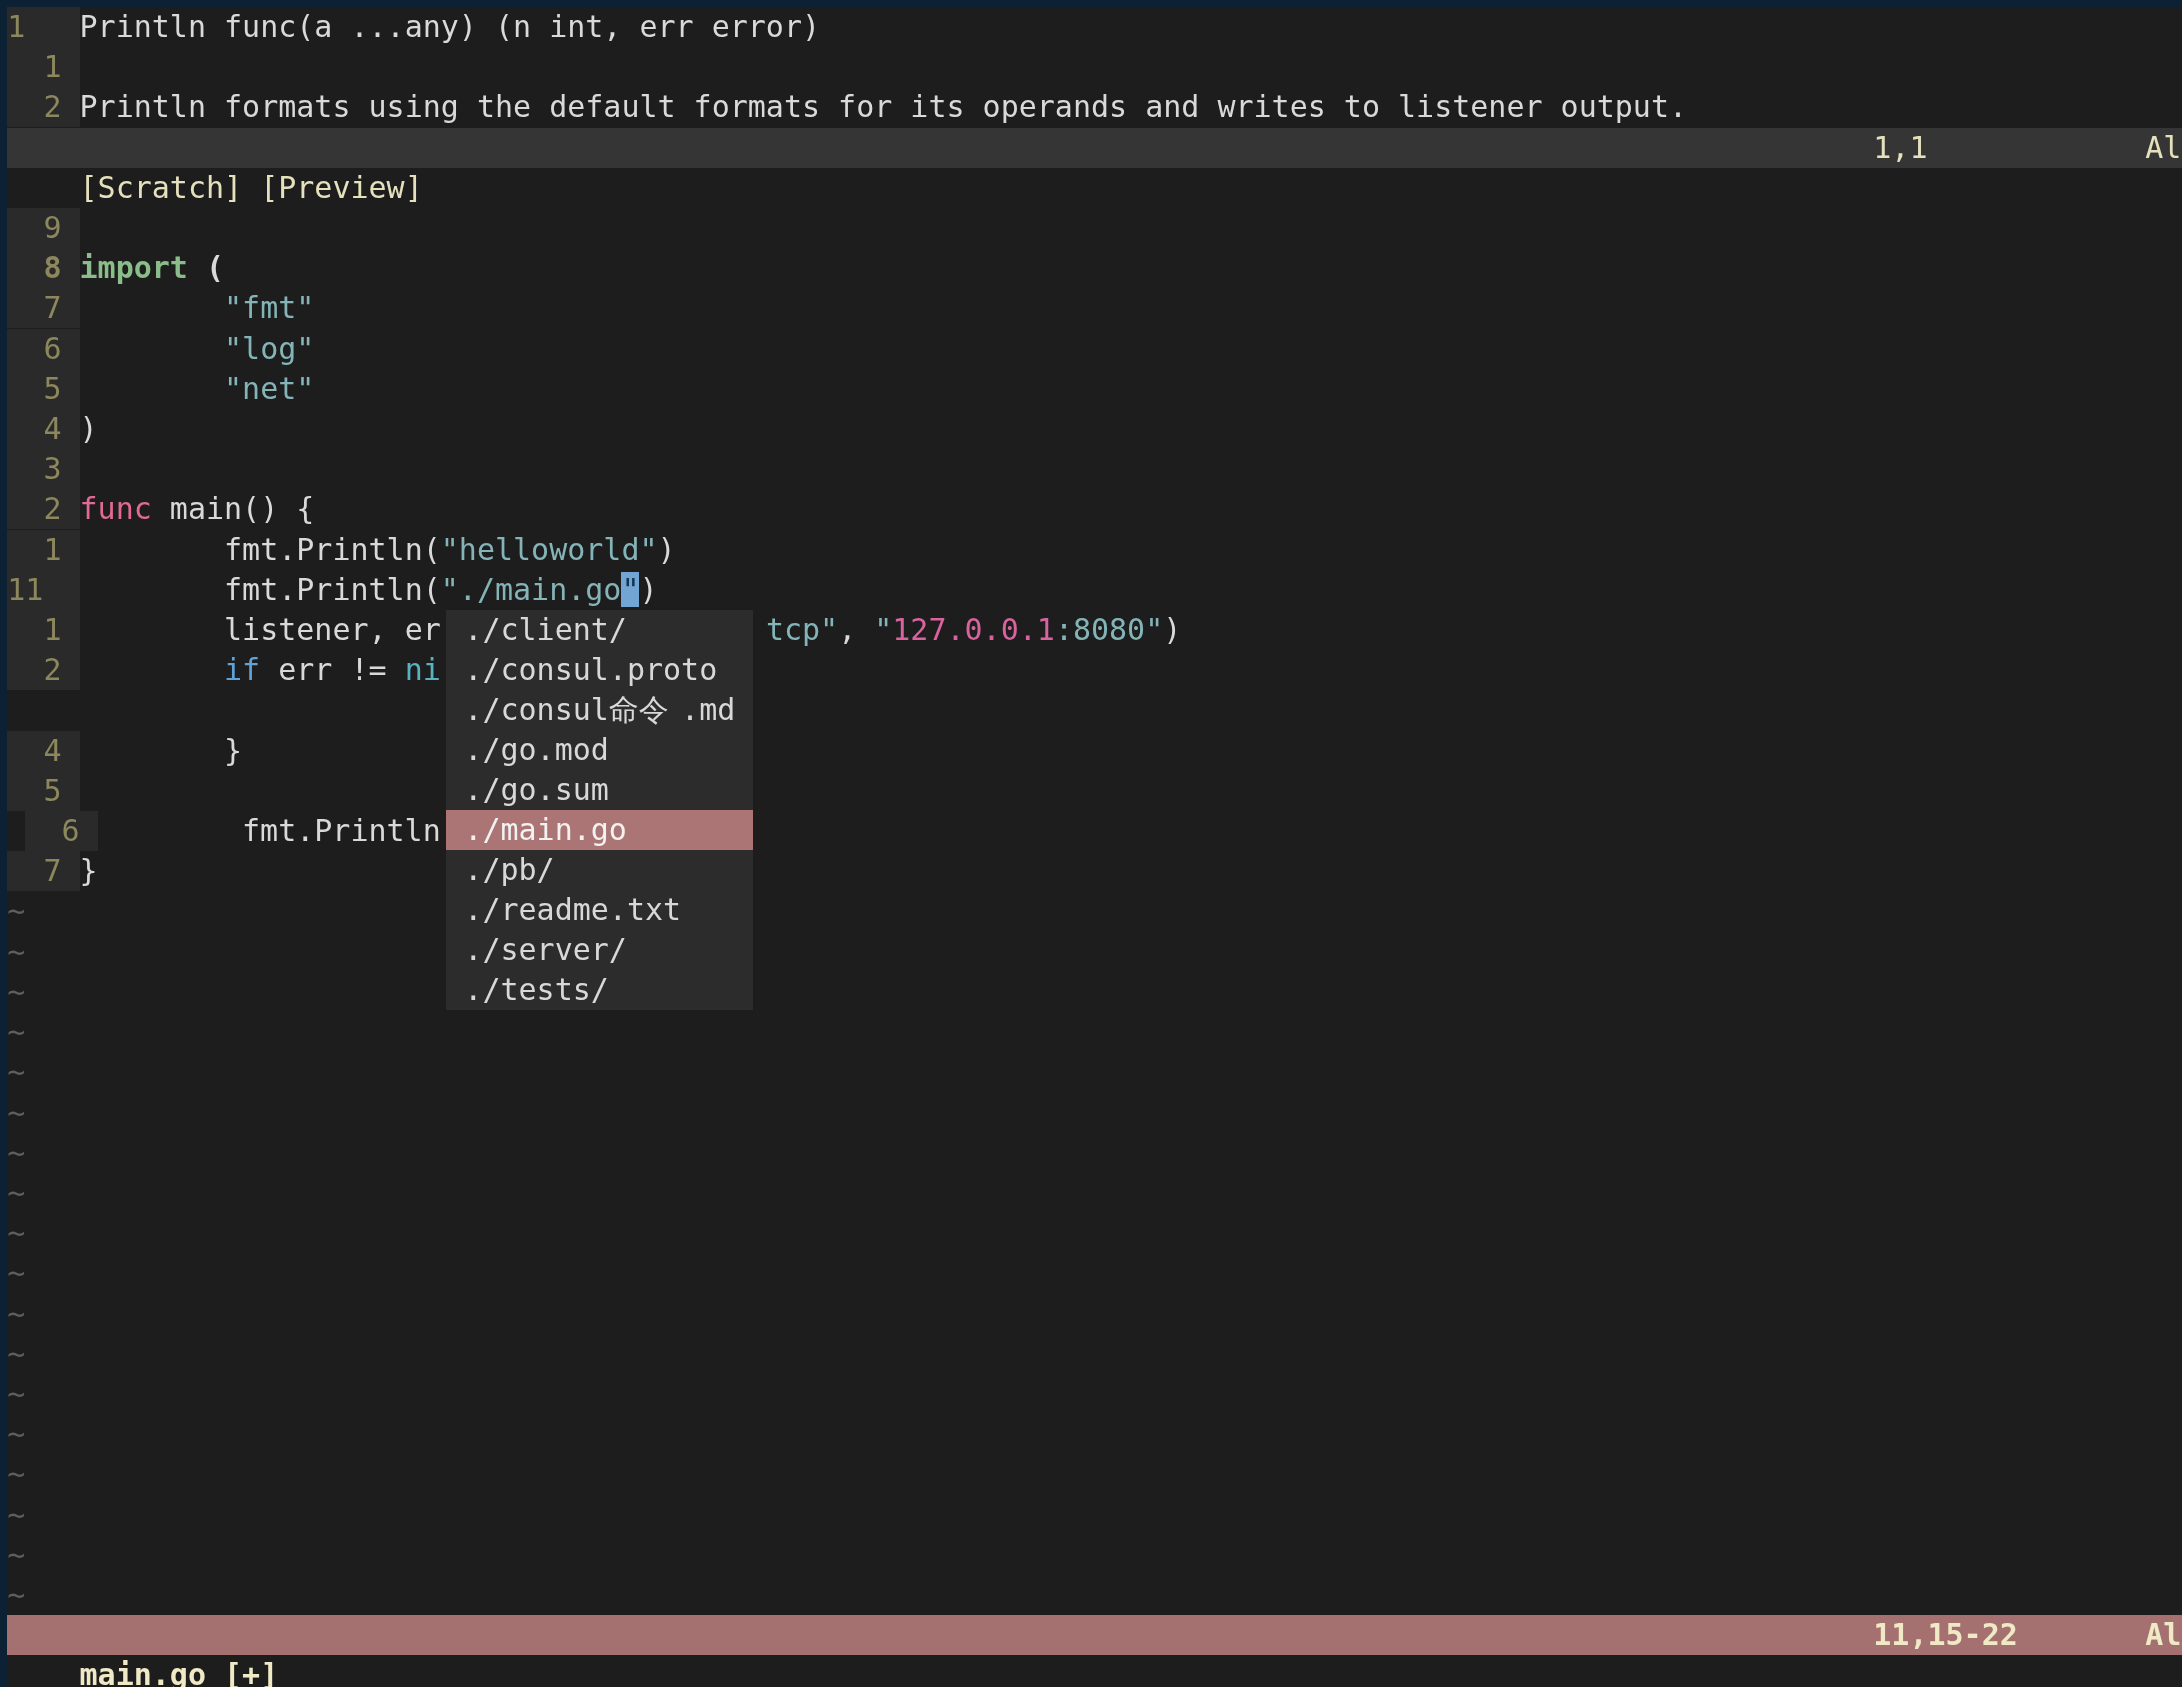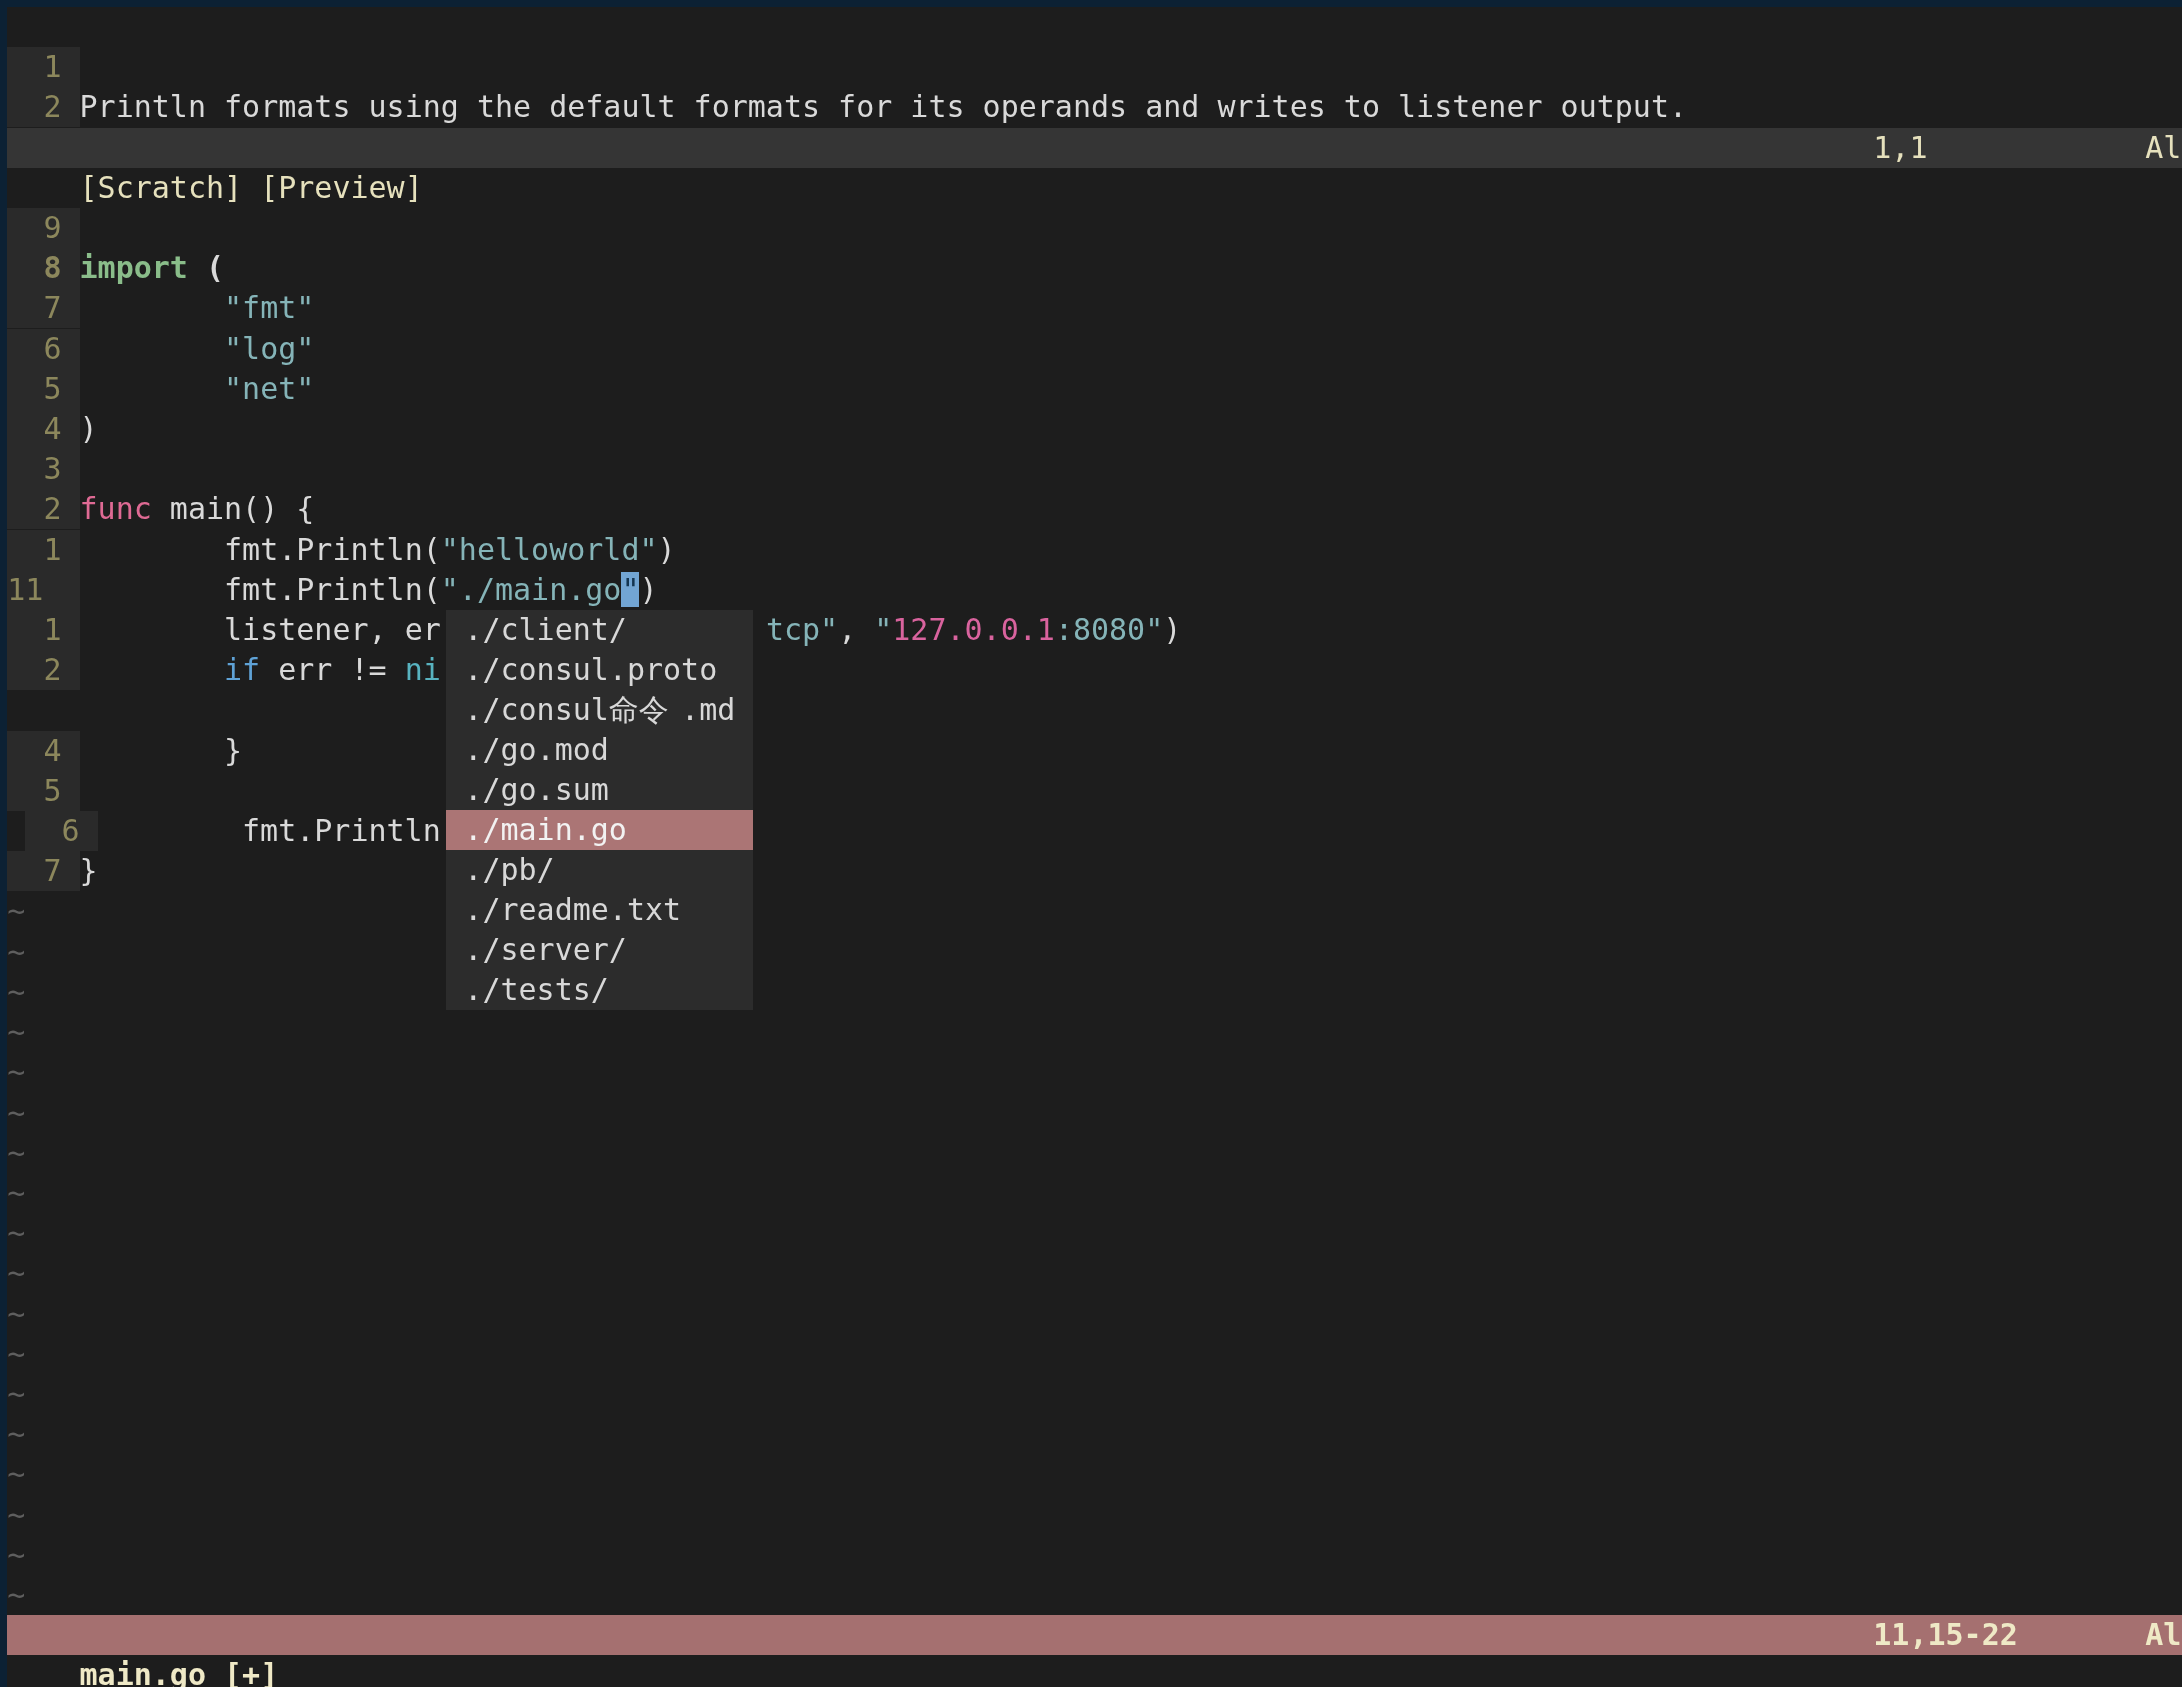--- a/index.html
+++ b/index.html
@@ -67,20 +67,21 @@
       <div class="pitem"> ./consul<span class="cjk" style="width: 4ch;">命令</span>.md</div>
       <div class="pitem"> ./go.mod</div>
       <div class="pitem"> ./go.sum</div>
       <div class="pitem sel"> ./main.go</div>
       <div class="pitem"> ./pb/</div>
       <div class="pitem"> ./readme.txt</div>
       <div class="pitem"> ./server/</div>
       <div class="pitem"> ./tests/</div>
     </div>
 
+<div class="row" style="top: 0px;"><span class="gut">1   </span><span class="w">Println func(a ...any) (n int, err error)</span></div>
     <div class="row" style="top: 40px;"><span class="gut">  1 </span></div>
     <div class="row" style="top: 80px;"><span class="gut">  2 </span><span class="w">Println formats using the default formats for its operands and writes to listener output.</span></div>
     <div class="row" style="top: 201px;"><span class="gut">  9 </span></div>
     <div class="row" style="top: 241px; font-weight: bold;"><span class="gut">  8 </span><span class="g">import</span><span class="w"> (</span></div>
     <div class="row" style="top: 281px;"><span class="gut">  7 </span><span class="t">        "fmt"</span></div>
     <div class="row" style="top: 322px;"><span class="gut">  6 </span><span class="t">        "log"</span></div>
     <div class="row" style="top: 362px;"><span class="gut">  5 </span><span class="t">        "net"</span></div>
     <div class="row" style="top: 402px;"><span class="gut">  4 </span><span class="w">)</span></div>
     <div class="row" style="top: 442px;"><span class="gut">  3 </span></div>
     <div class="row" style="top: 482px;"><span class="gut">  2 </span><span class="p">func</span><span class="w"> main() {</span></div>

